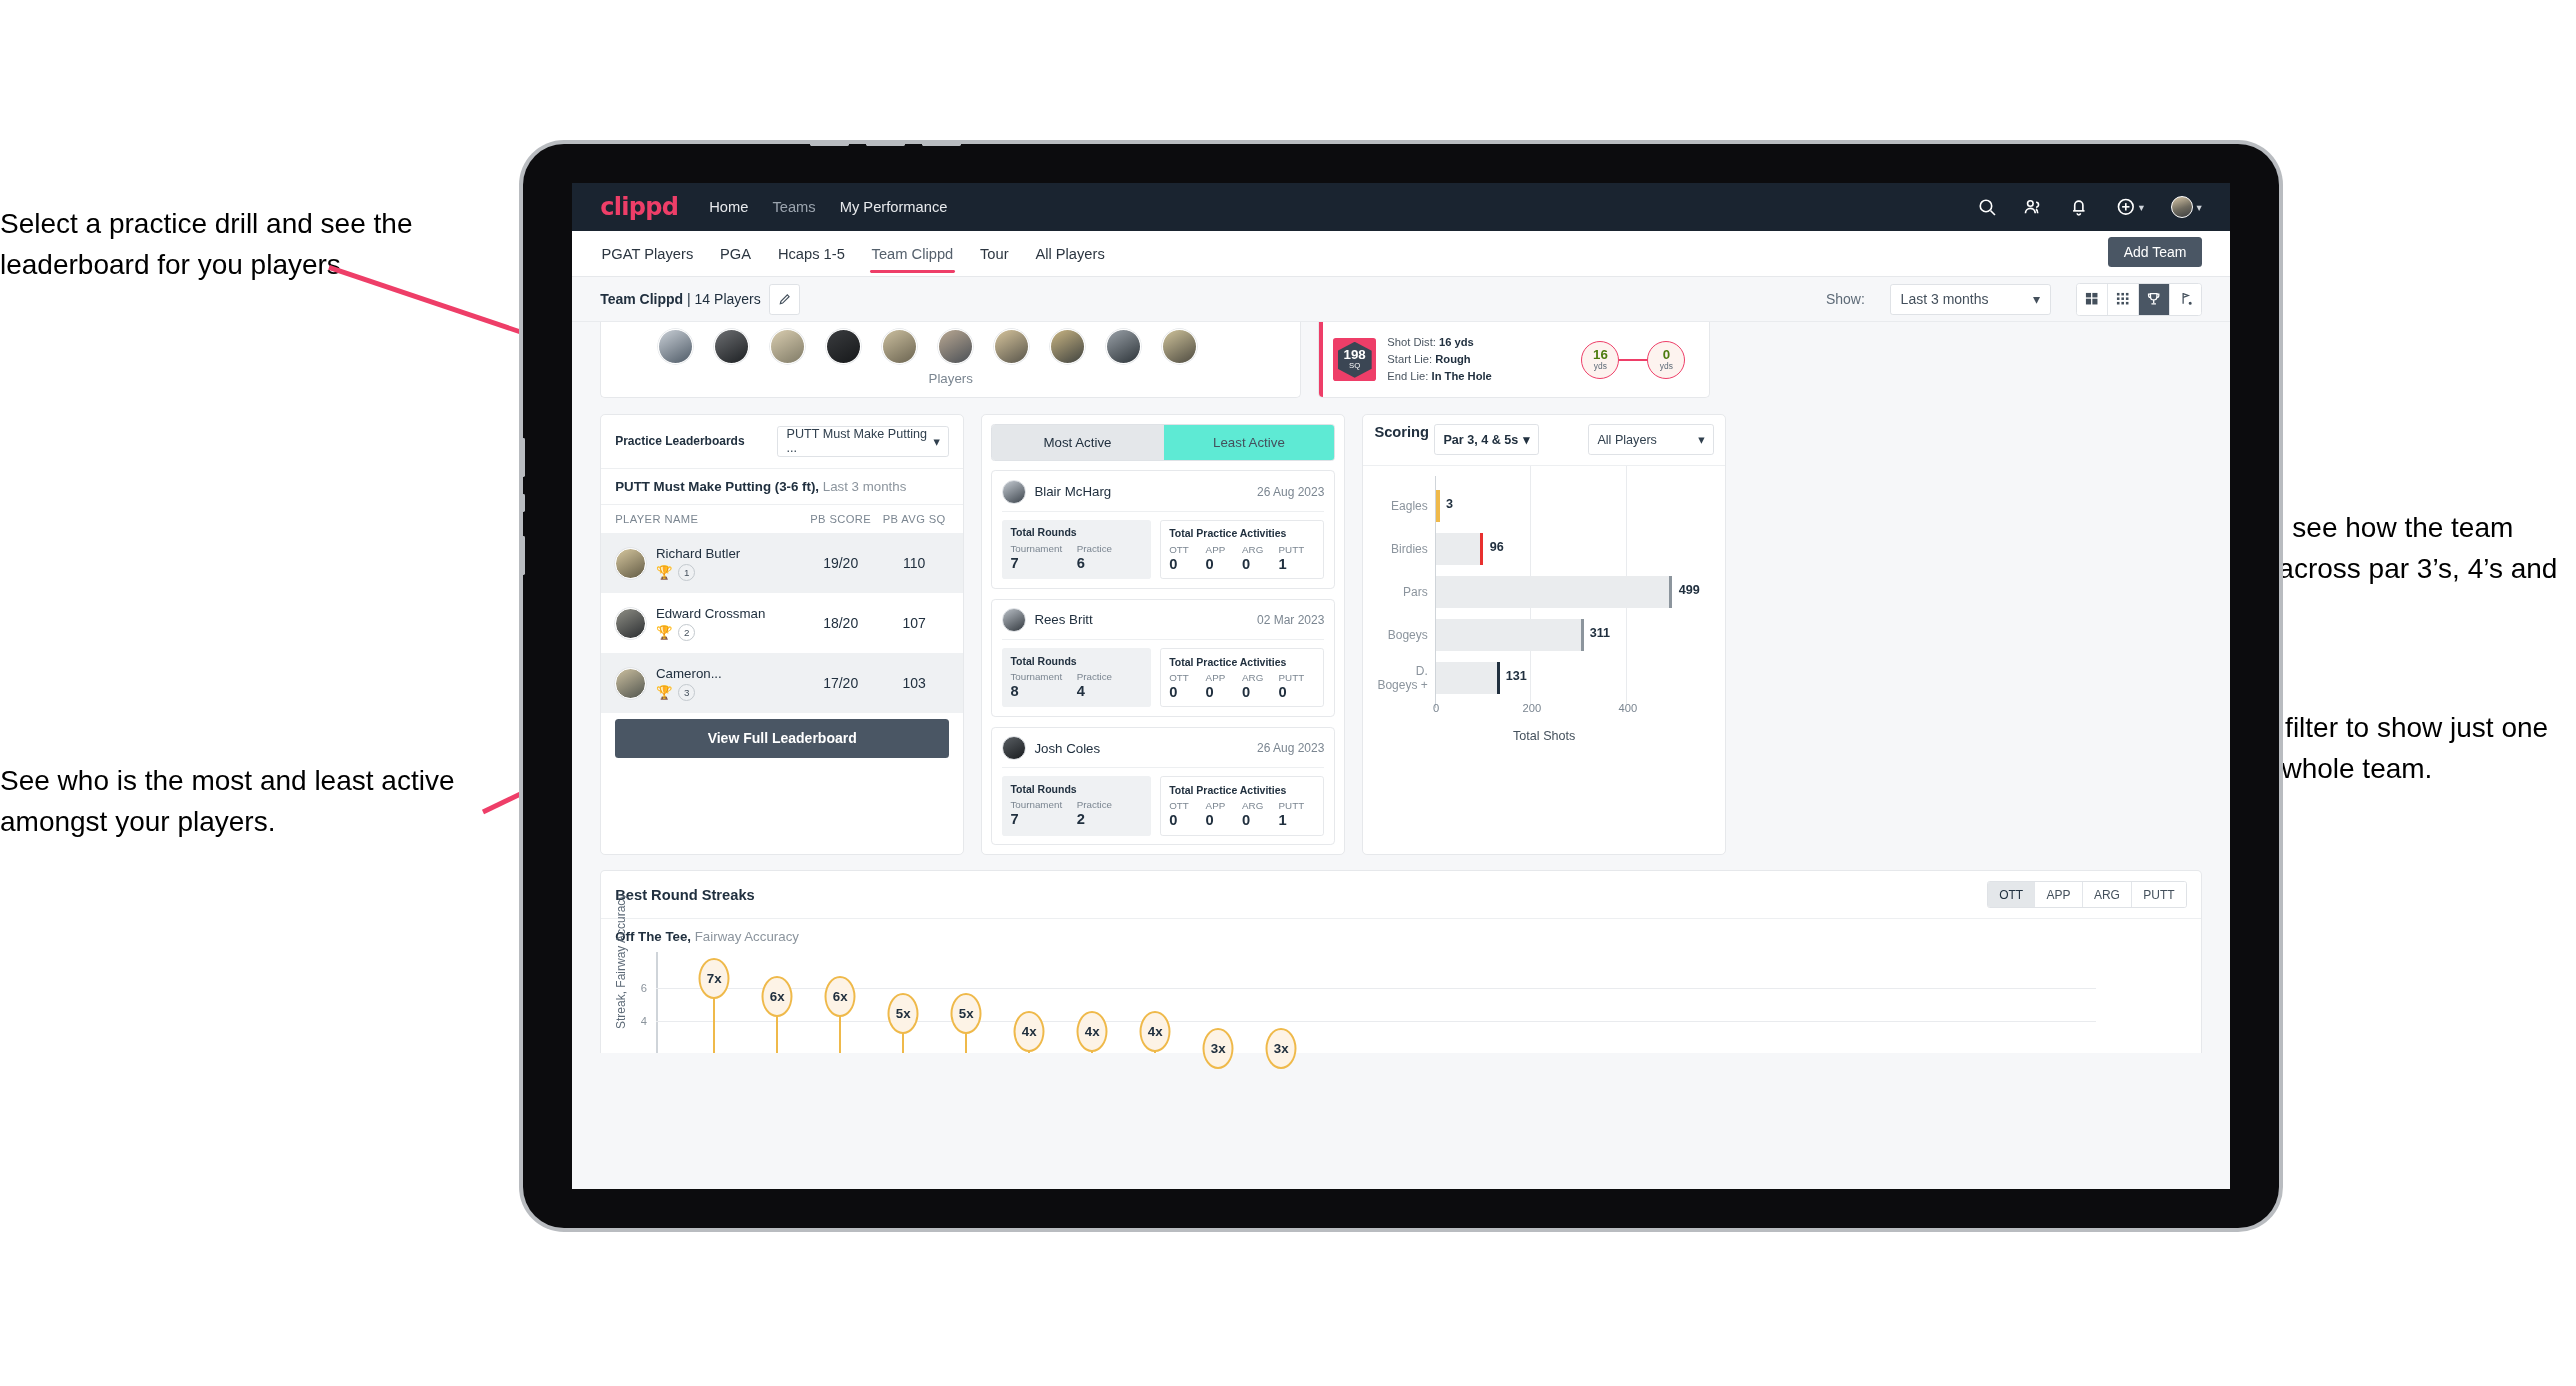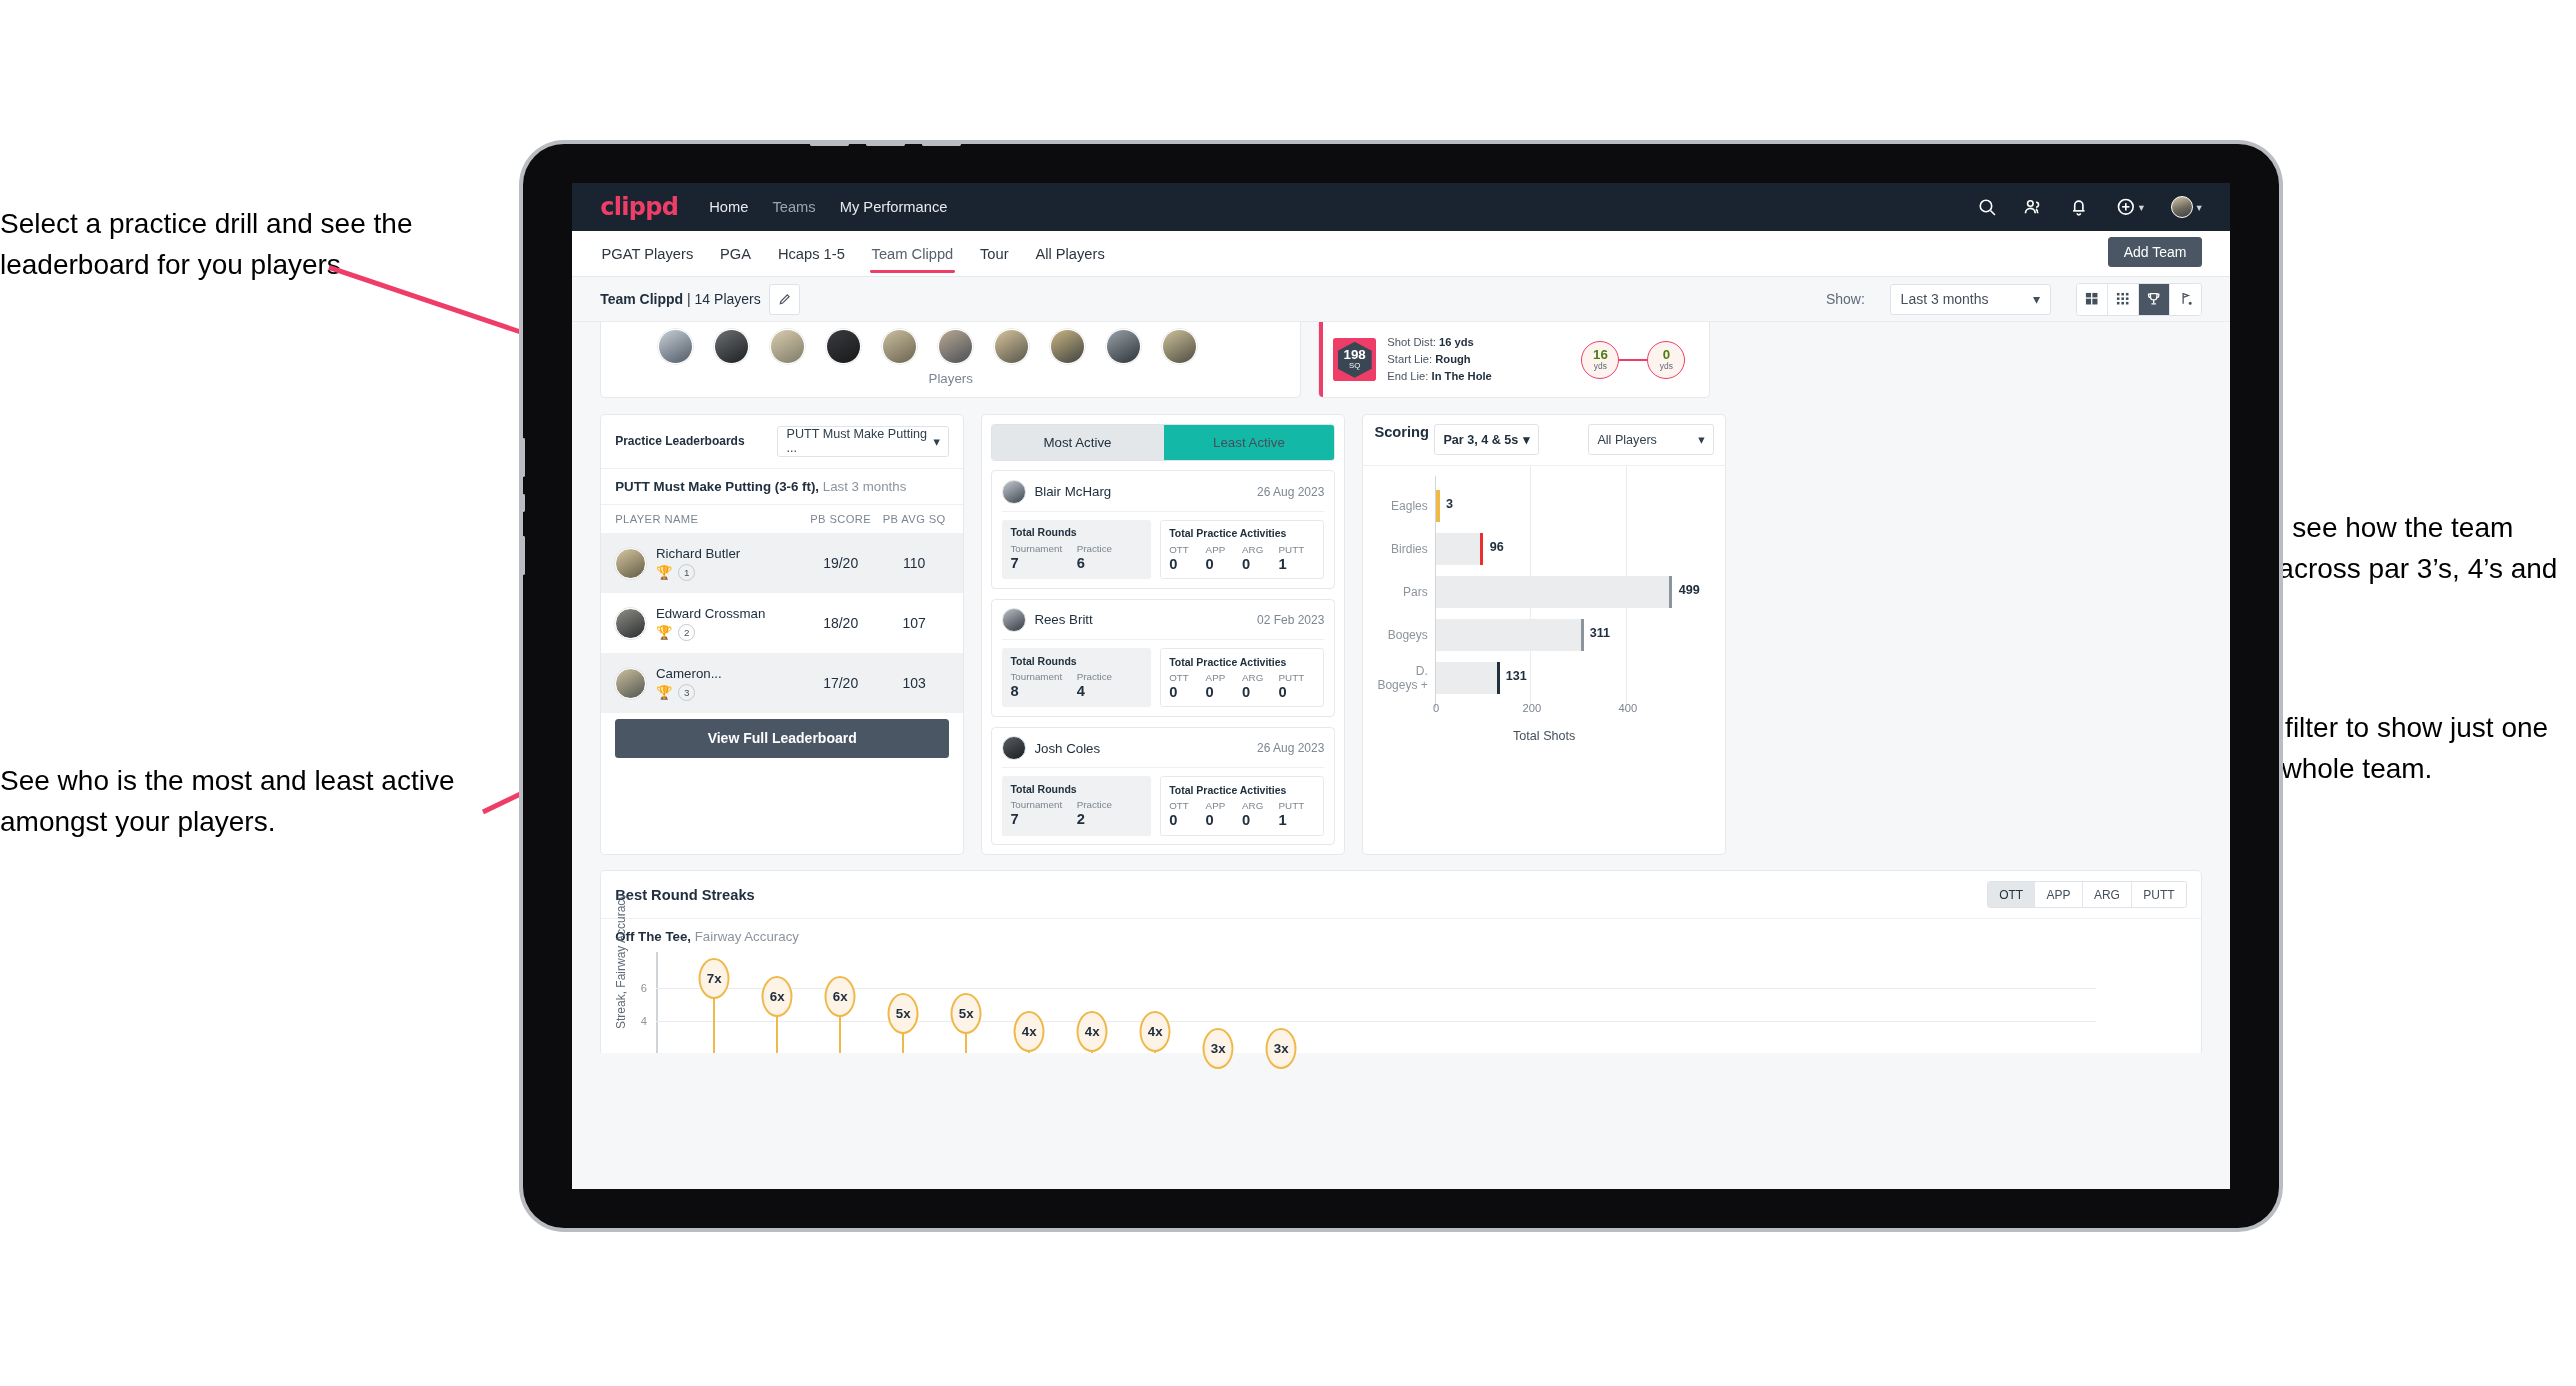--- a/index.html
+++ b/index.html
@@ -243,21 +243,21 @@
     margin: 5.6px 14px 14px; height: 39px; background: #4a5664; color: #fff;
     border-radius: 3.5px; display: flex; align-items: center; justify-content: center;
     font-size: 14px; font-weight: 700; border: none; width: calc(100% - 28px);
   }
 
   
   #act-card { width: 364px; padding: 9px; }
   #act-tabs { display: flex; border: 0.7px solid #dfe2e6; border-radius: 3.5px; overflow: hidden; }
   .act-tab {
     flex: 1; height: 35px; display: flex; align-items: center; justify-content: center;
-    font-size: 13.3px; color: #44505c; background: #14b8a6; border-right: 0.7px solid #e3e6ea;
+    font-size: 13.3px; color: #44505c; background: #5eead4; border-right: 0.7px solid #e3e6ea;
   }
   .act-tab:last-child { border-right: none; }
   .act-tab.active { background: #e4e7ea; color: #21303f; }
   .act-item { border: 0.7px solid #e6e8eb; border-radius: 4.2px; margin-top: 9.8px; padding: 8.4px 9.8px; }
   .act-top { display: flex; align-items: center; padding-bottom: 7px; border-bottom: 0.7px solid #edeff1; }
   .act-av {
     width: 24px; height: 24px; border-radius: 50%; margin-right: 8.4px;
     border: 0.7px solid #dfe2e6;
   }
   .act-name { font-size: 13.3px; color: #21303f; }
@@ -624,21 +624,21 @@
                       </div>
                   </div>
                 </div>
               </div>
             </div>
 
             <div class="act-item">
               <div class="act-top">
                 <span class="act-av" style="background:linear-gradient(150deg,#b9bfc6,#33393f)"></span>
                 <span class="act-name">Rees Britt</span>
-                <span class="act-date">02 Feb 2023</span>
+                <span class="act-date">02 Mar 2023</span>
               </div>
               <div class="act-body">
                 <div class="rounds-box">
                   <div class="box-title">Total Rounds</div>
                   <div class="box-cols">
                     <div class="box-col">
                         <div class="lbl">Tournament</div>
                         <div class="val">8</div>
                       </div>
                     <div class="box-col">

